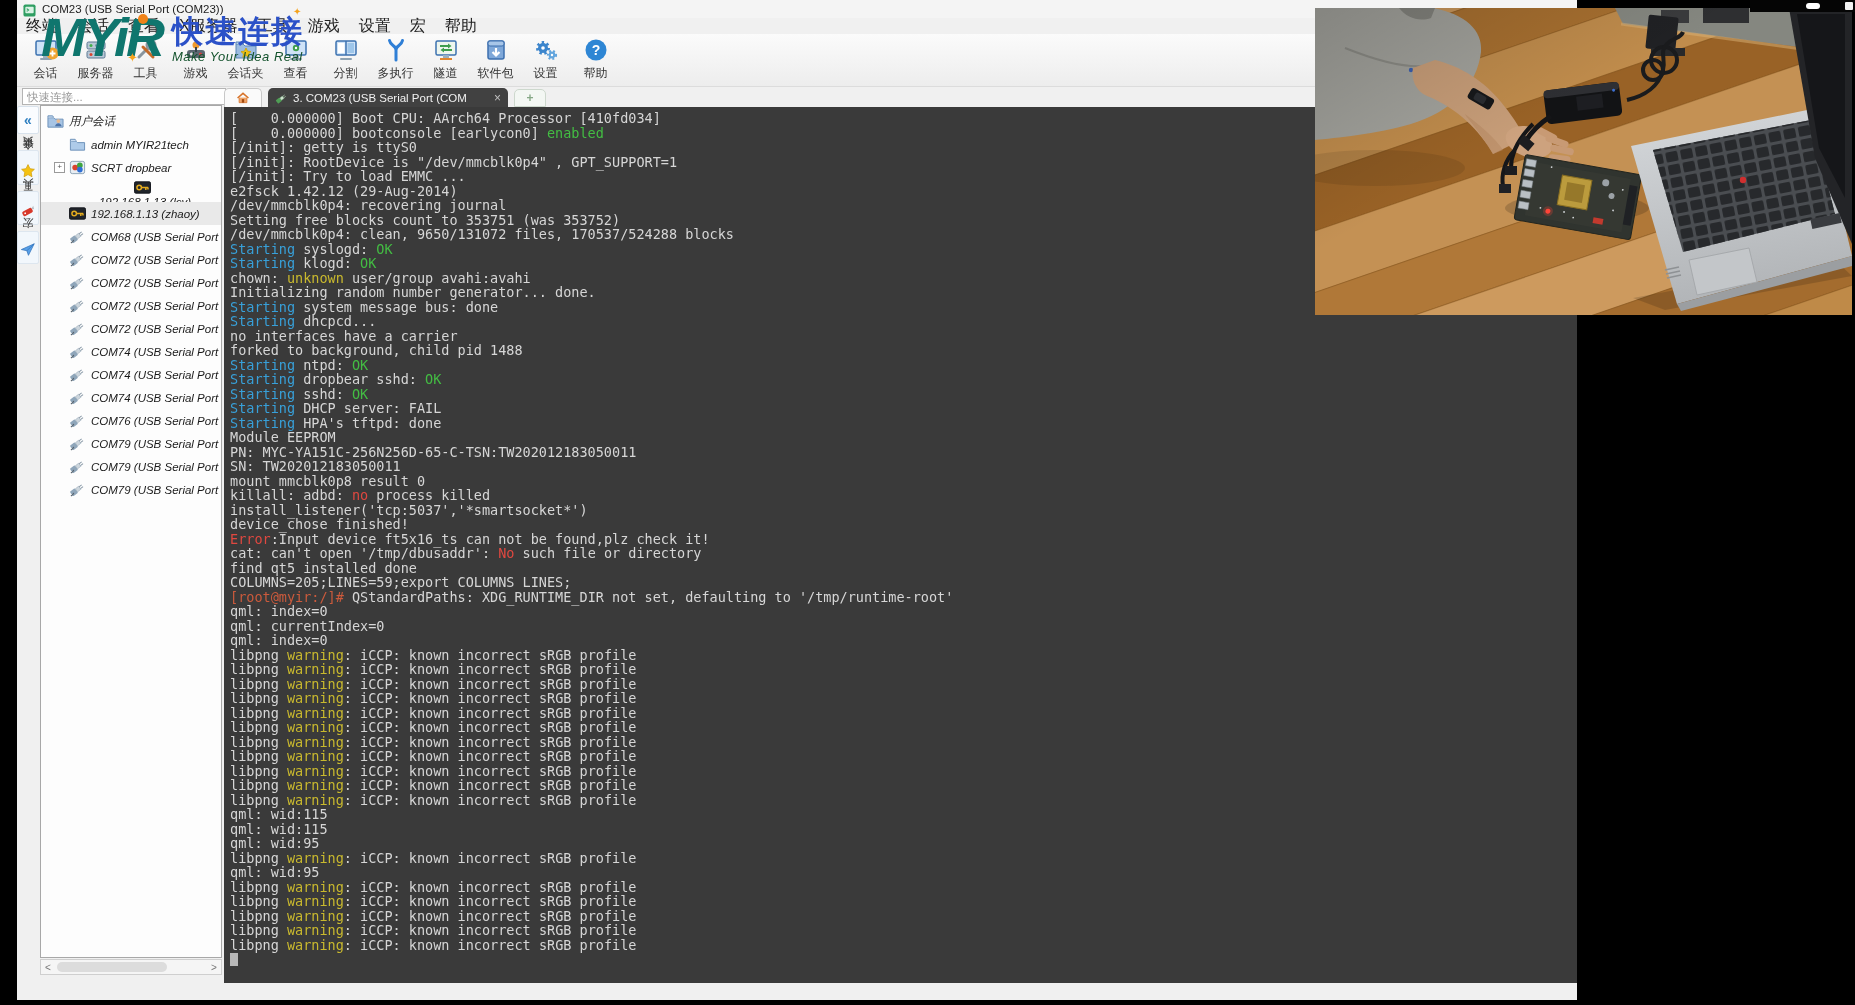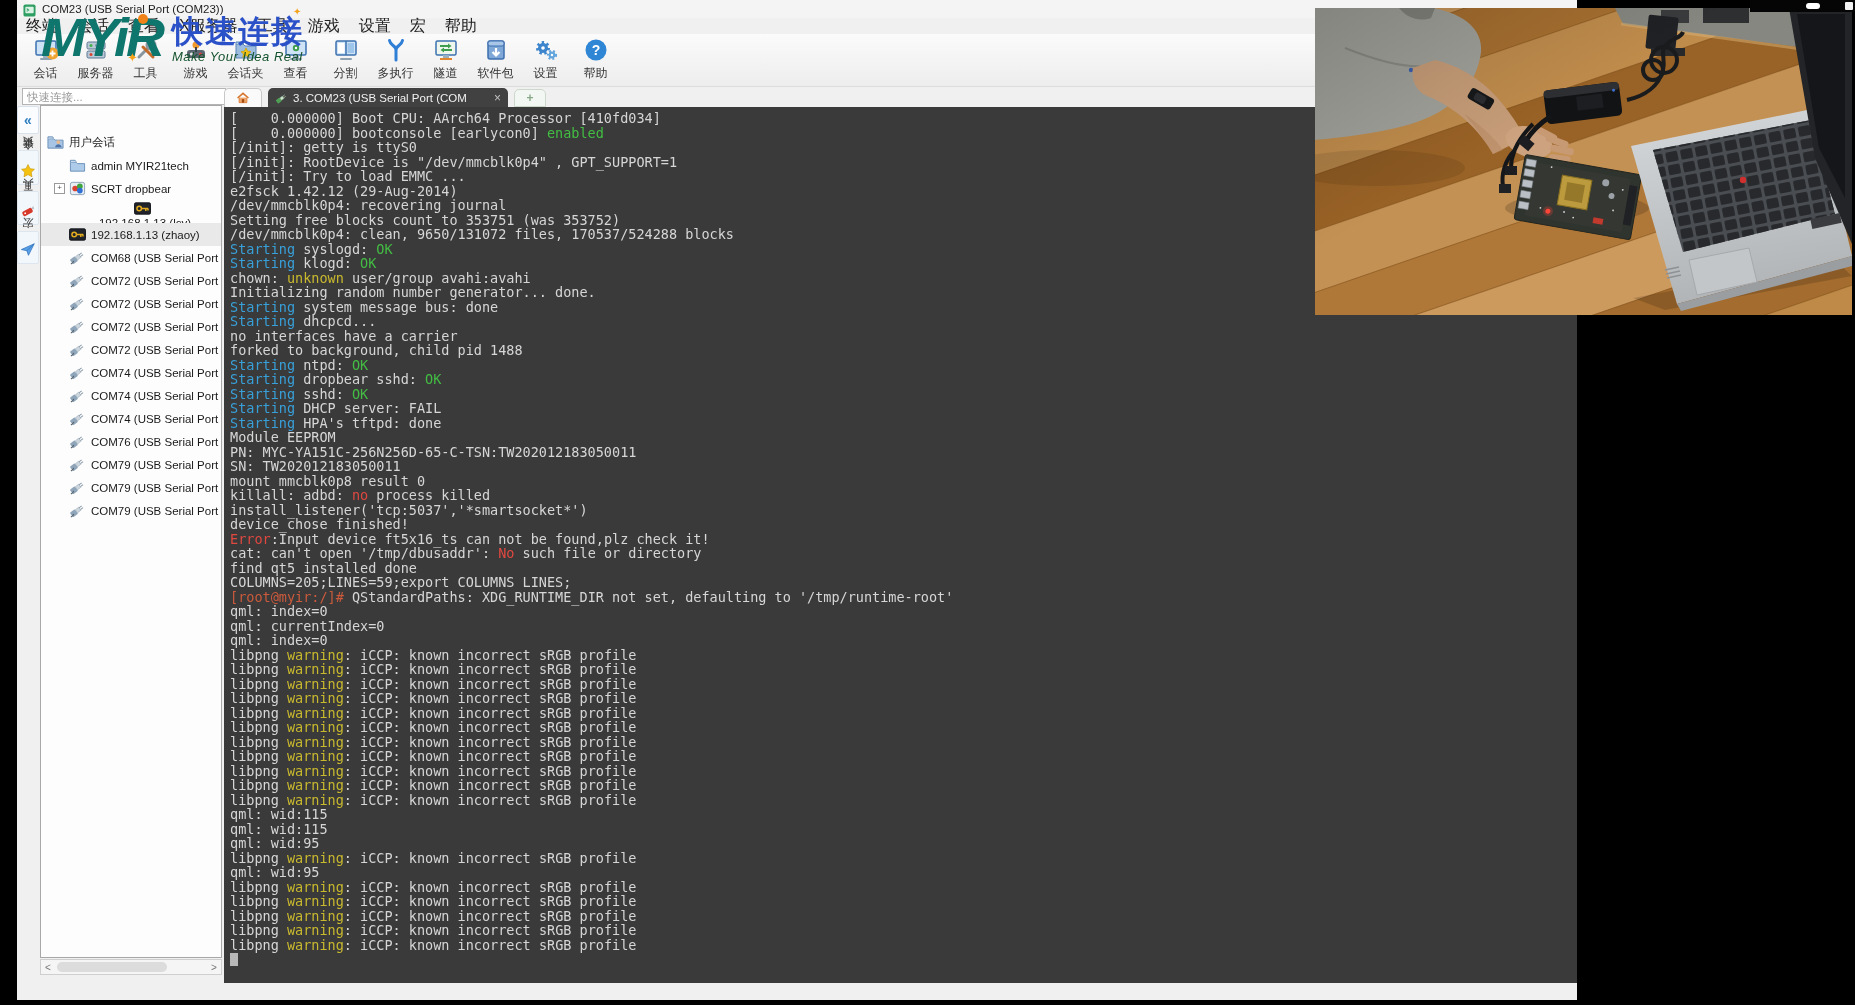--- a/index.html
+++ b/index.html
@@ -45,21 +45,21 @@
   .dock-collapse{width:20px;height:26px;margin-bottom:16px;background:#fafcff;border:1px solid #d8e2ec;border-radius:2px;
                  color:#2e7fc1;font-weight:bold;font-size:14px;display:flex;align-items:center;justify-content:center;}
   .dock-tab{width:20px;display:flex;flex-direction:column;align-items:center;padding:5px 0;margin-bottom:6px;
             background:#f2f7fc;border:1px solid #dde6ef;border-radius:2px;}
   .dock-label{writing-mode:vertical-rl;transform:rotate(180deg);font-size:11px;color:#333;letter-spacing:1px;}
   .dock-ic{margin-top:4px;width:16px;height:16px;}
   .dock-ic svg{width:16px;height:16px;display:block;}
 
   
   .panel{position:absolute;left:23px;top:105px;width:182px;height:853px;background:#fdfdfd;border:1px solid #a8a8a8;
-         overflow:hidden;padding-top:25px;box-sizing:border-box;}
+         overflow:hidden;padding-top:4px;box-sizing:border-box;font-style:italic;}
   .trow{height:23px;display:flex;align-items:center;font-size:11.5px;color:#1a1a1a;white-space:nowrap;overflow:hidden;position:relative;}
   .trow.sel{background:#e9e9e9;}
   .trow .exp{width:9px;height:9px;border:1px solid #9a9a9a;background:#fff;font-size:8px;line-height:7px;text-align:center;color:#555;
              position:absolute;left:13px;}
   .trow .ticon{width:17px;height:17px;margin-right:5px;flex:0 0 auto;}
   .trow .ticon svg{width:17px;height:17px;display:block;}
 
   
   .hscroll{position:absolute;left:23px;top:959px;width:182px;height:16px;background:#f5f5f5;border:1px solid #cfcfcf;
            display:flex;align-items:center;box-sizing:border-box;}

